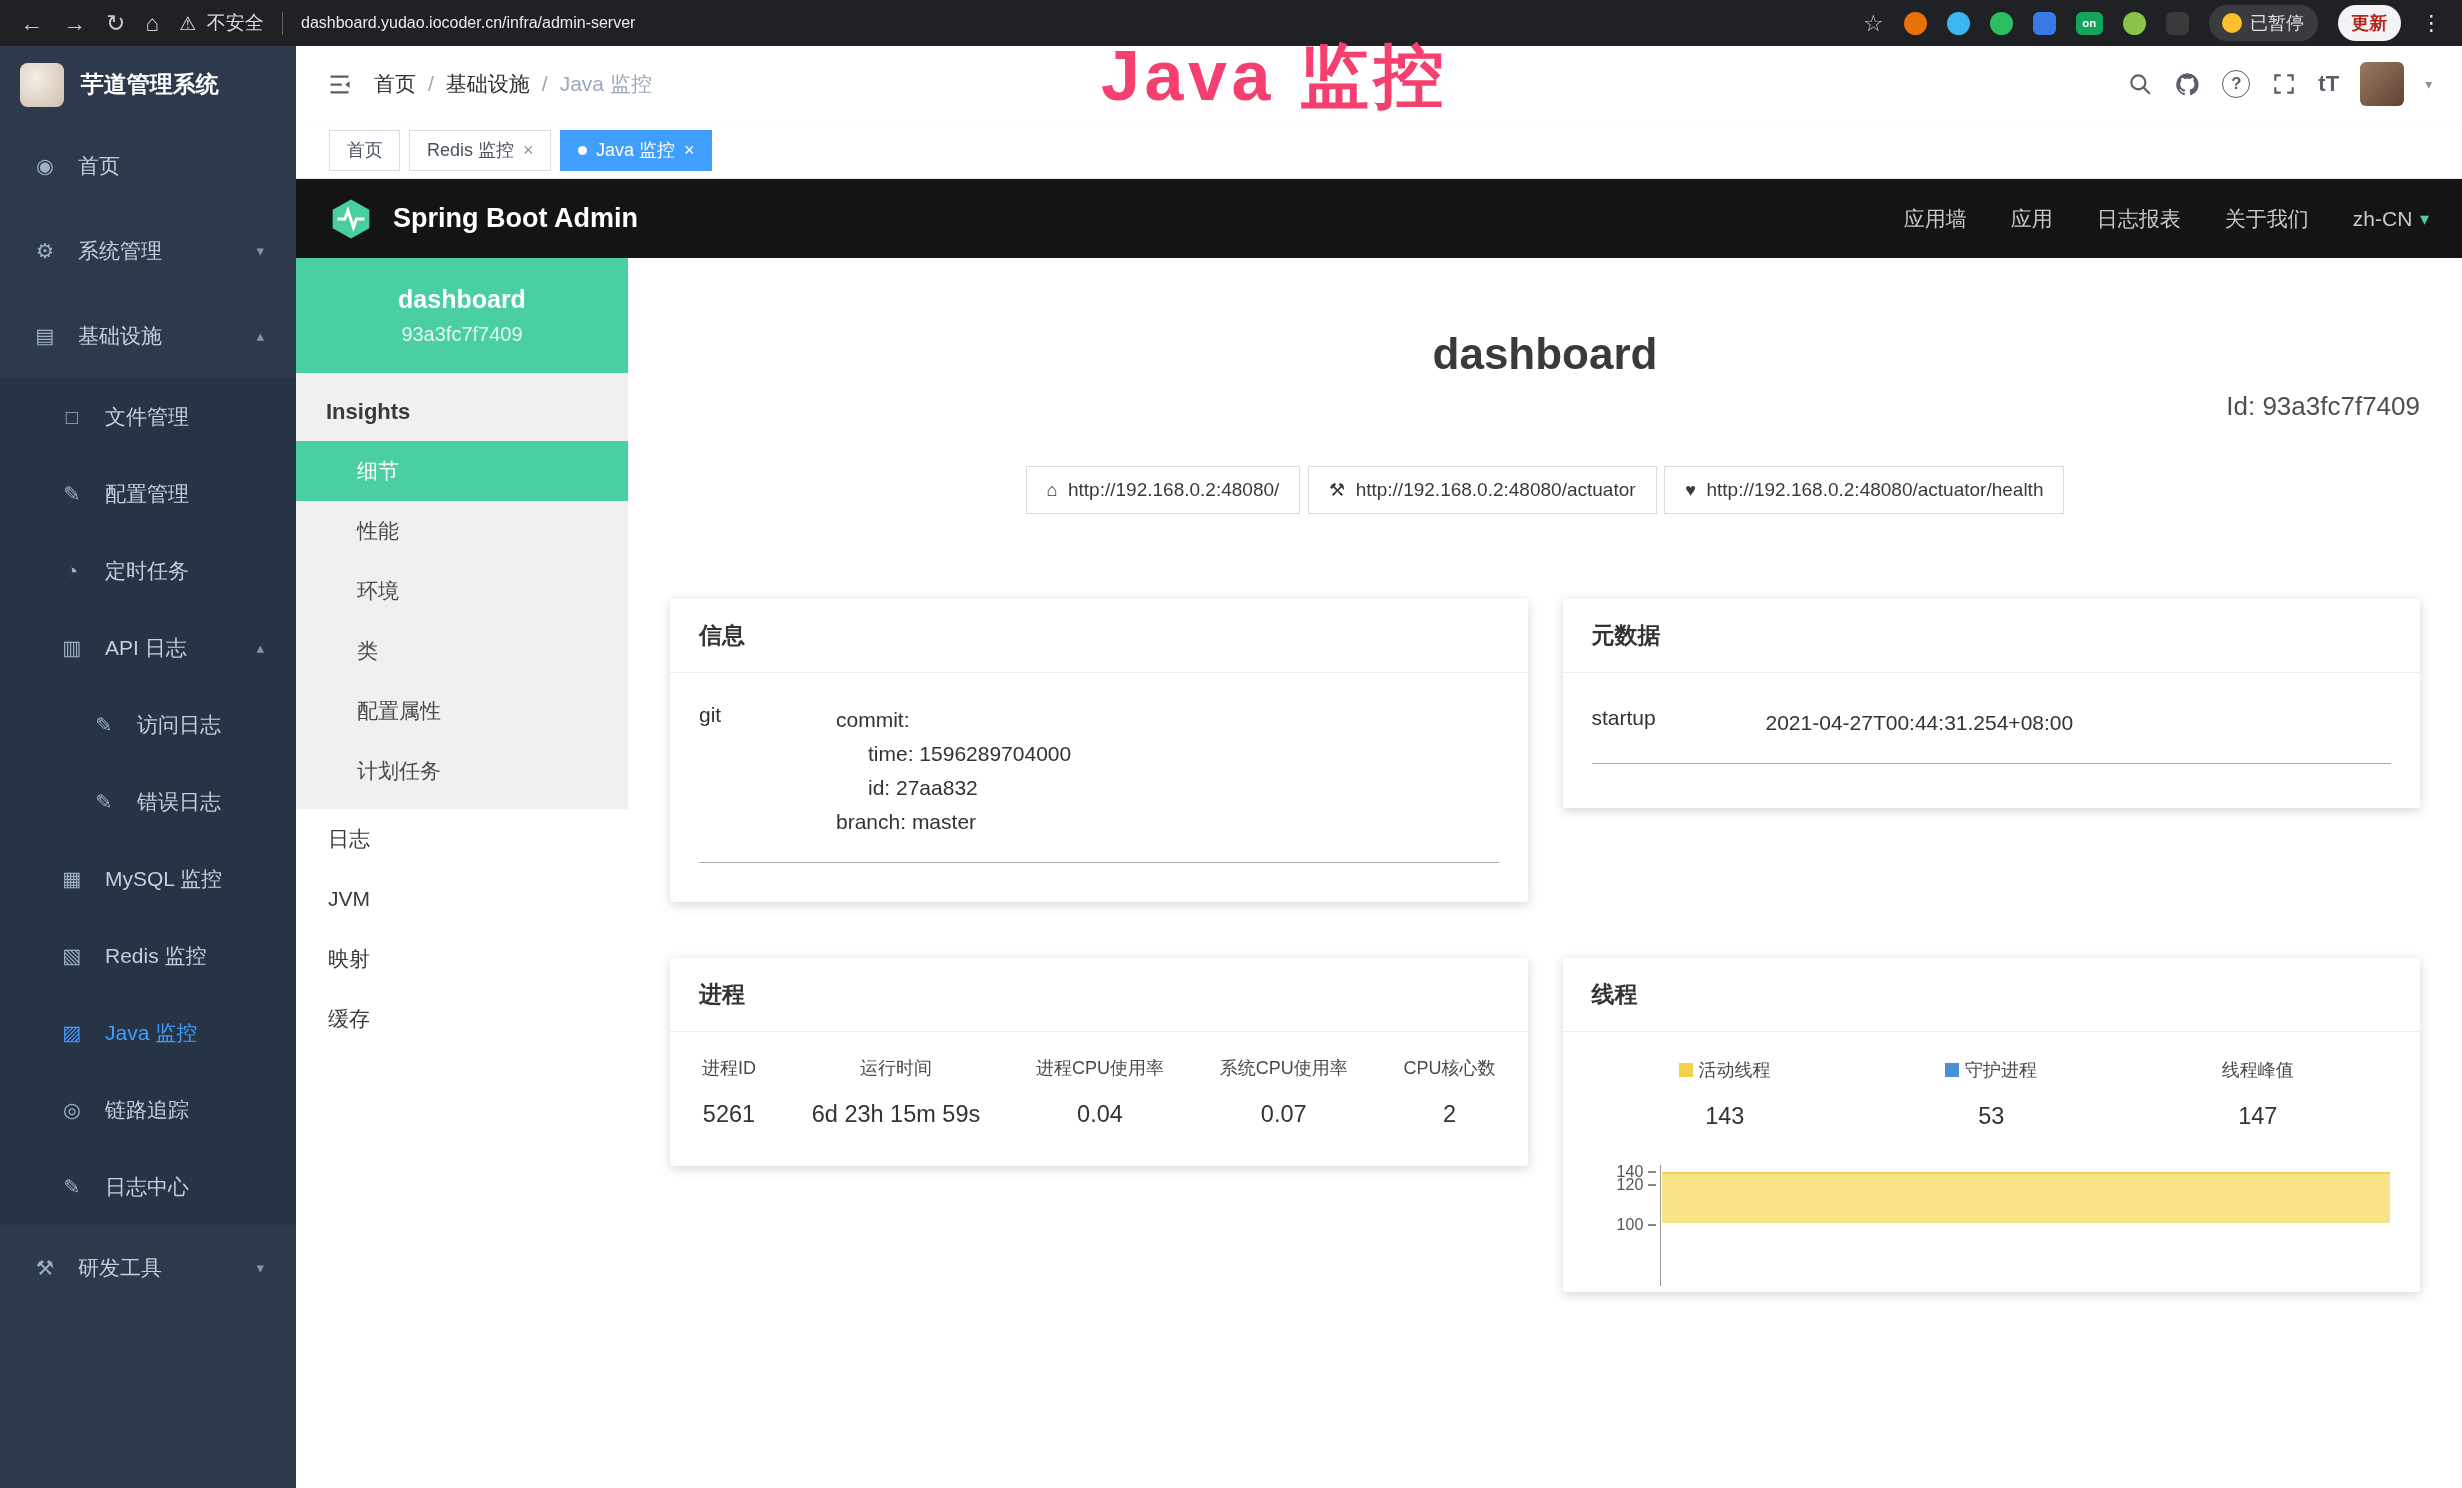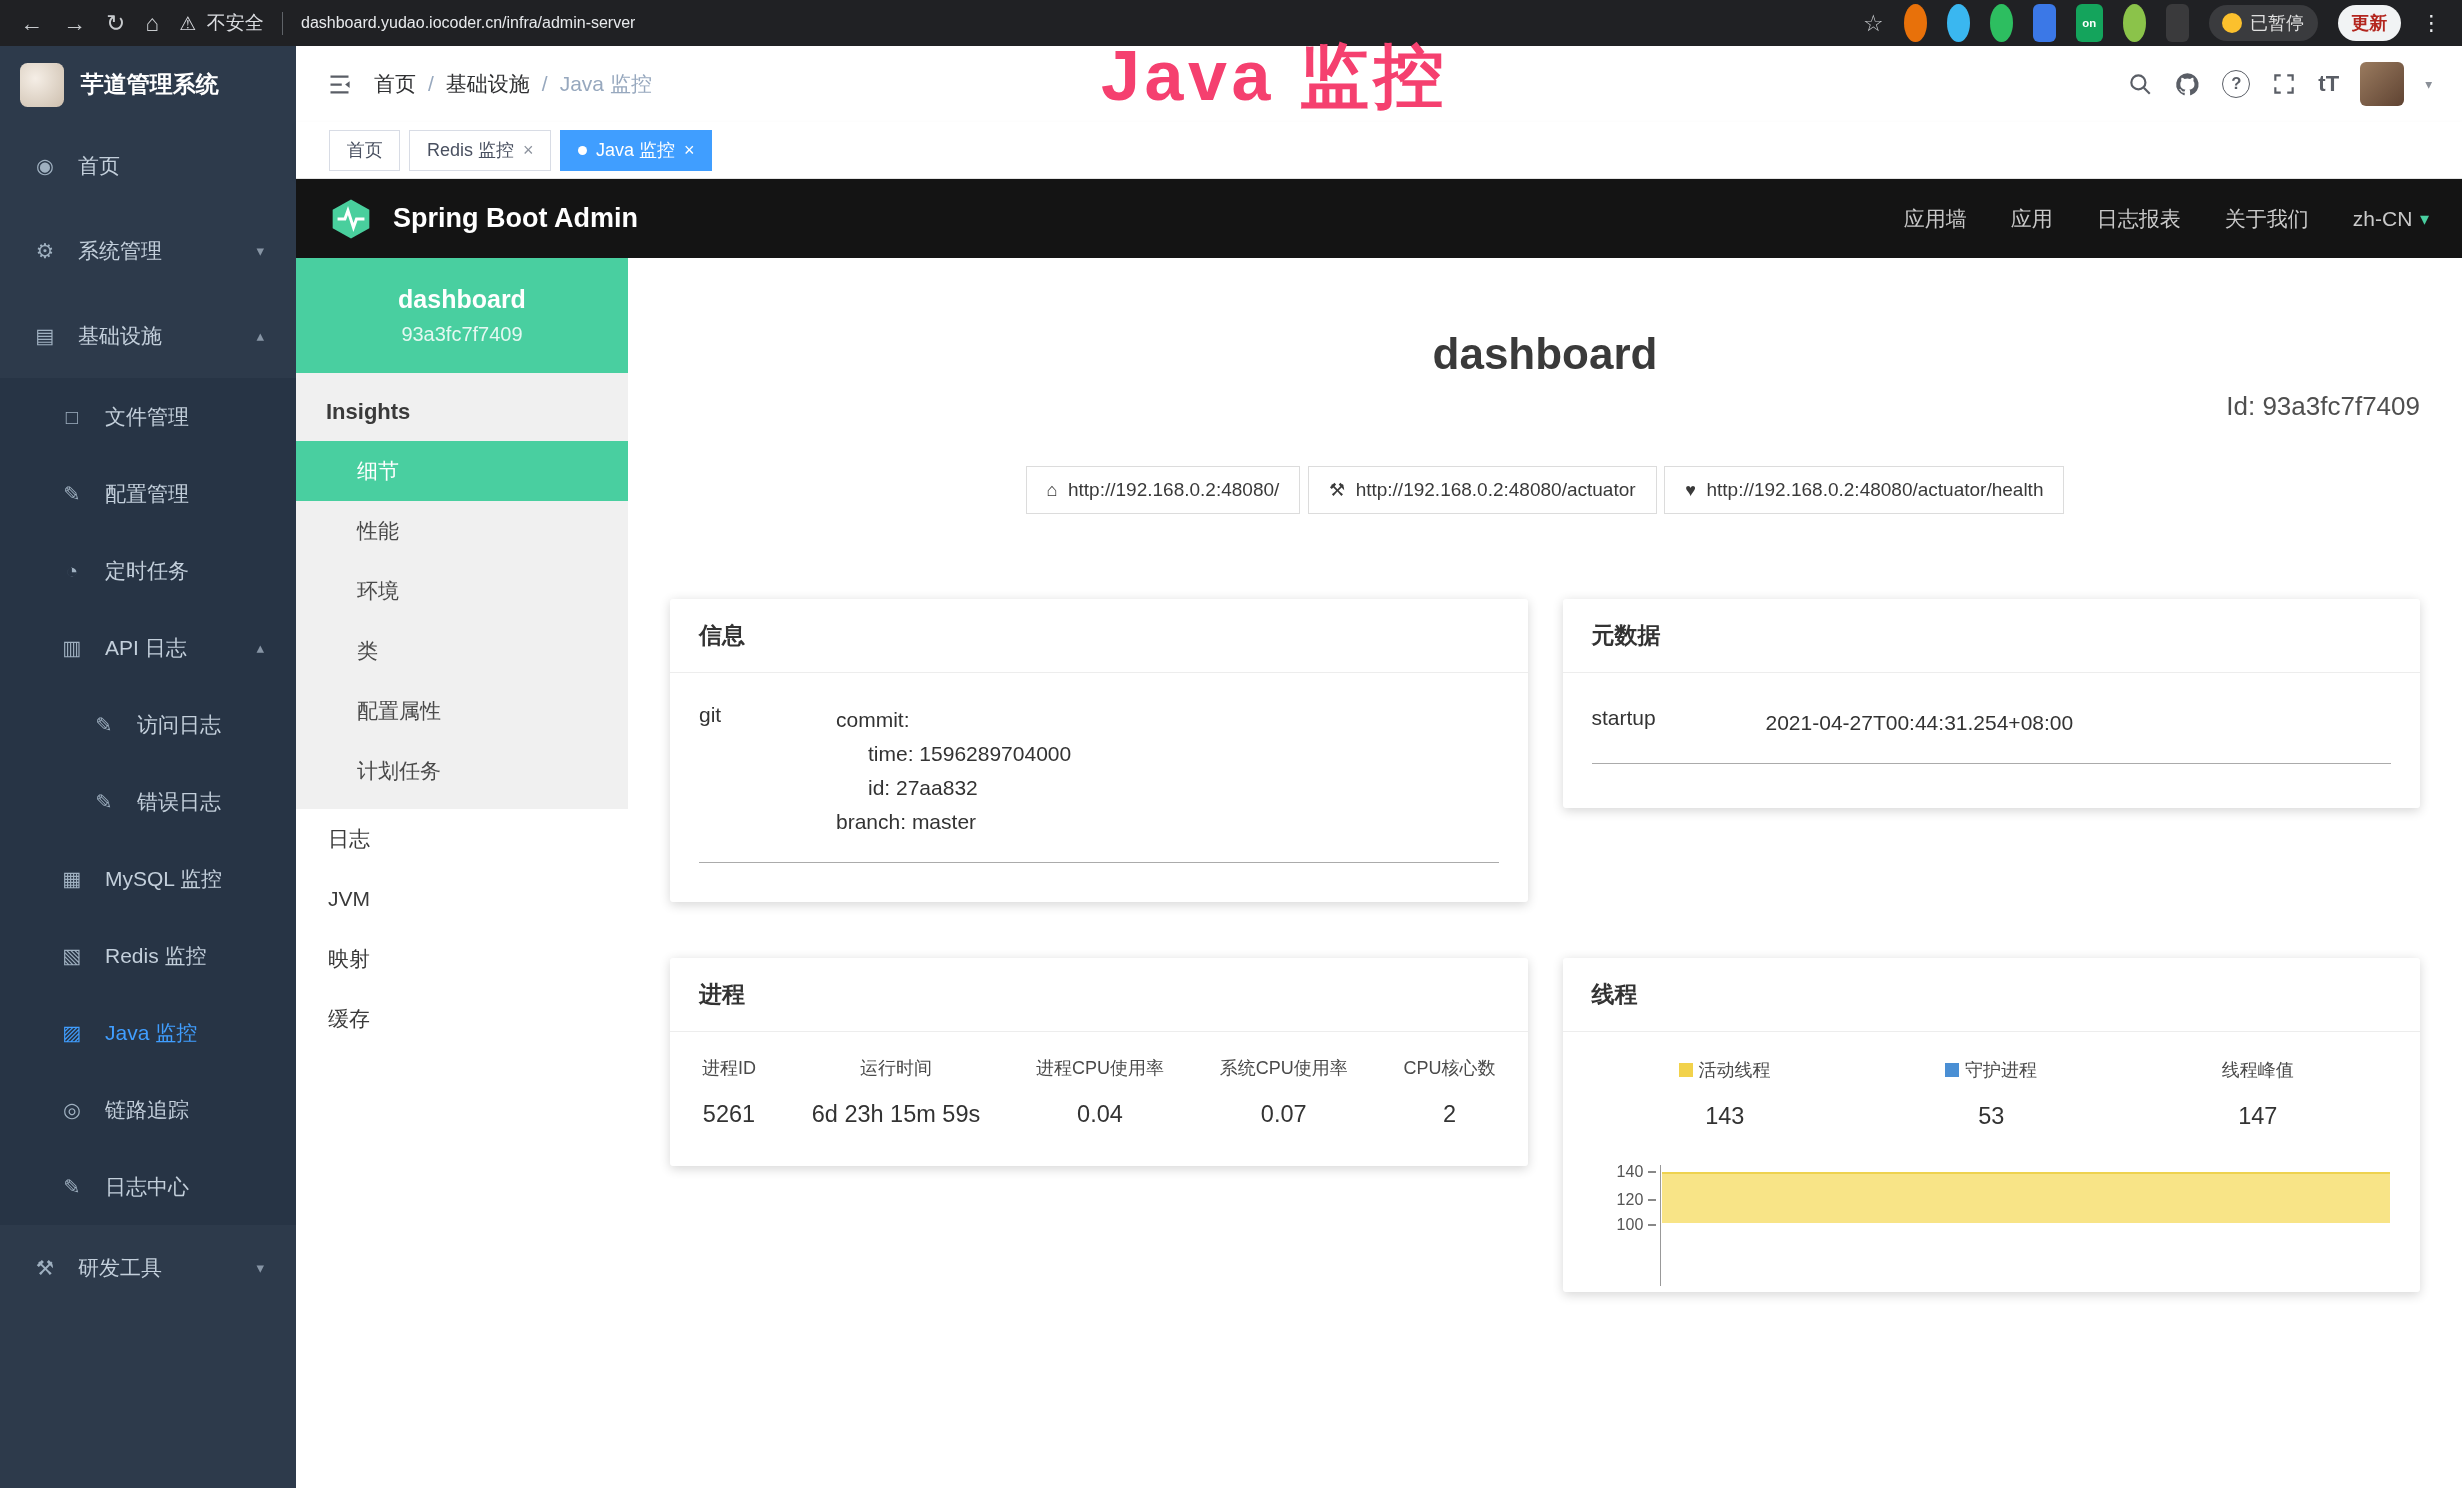--- a/index.html
+++ b/index.html
@@ -7,21 +7,21 @@
   .screen{position:relative;width:2462px;height:1489px;overflow:hidden;display:flex;flex-direction:column;background:#fff;}
 
   
   .chrome{height:46px;flex:0 0 auto;background:#202124;display:flex;align-items:center;gap:20px;padding:0 20px;color:#c7cacd;}
   .cbtn{font-size:23px;color:#c7cacd;line-height:1;cursor:pointer;}
   .addr{display:flex;align-items:center;gap:10.6px;flex:1;min-width:0;}
   .warn{font-size:19px;color:#dadce0;}
   .sec{font-size:19px;color:#dadce0;}
   .adiv{width:0.8px;height:23px;background:#5f6368;margin:0 7.6px;}
   .url{font-size:16px;color:#e8eaed;white-space:nowrap;overflow:hidden;}
-  .ext{width:23px;height:38px;border-radius:50%;display:inline-flex;align-items:center;justify-content:center;font-size:11.4px;color:#fff;font-weight:bold;flex:0 0 auto;}
+  .ext{width:23px;height:23px;border-radius:50%;display:inline-flex;align-items:center;justify-content:center;font-size:11.4px;color:#fff;font-weight:bold;flex:0 0 auto;}
   .e1{background:#e8710a}.e2{background:#3ab7f0}.e3{background:#2dbe60}
   .e4{background:#3b78e7;border-radius:6px}.e5{background:#14a45c;border-radius:6px;width:27px}
   .e6{background:#8bc34a}.e7{background:#3a3a3c;border-radius:6px}
   .pill{display:inline-flex;align-items:center;gap:7.6px;border-radius:20px;padding:6px 13.7px;font-size:18px;flex:0 0 auto;}
   .paused{background:#3a3b3e;color:#e0e0e0;}
   .smile{width:20px;height:20px;border-radius:50%;background:#fbc02d;display:inline-block;}
   .update{background:#f1f3f4;color:#b3261e;font-weight:bold;}
   .cmenu{font-size:21px;color:#e8eaed;}
 
   
@@ -116,21 +116,21 @@
   .legend{flex:1;text-align:center;}
   .lg-top{display:inline-flex;align-items:center;gap:6px;font-size:18px;color:#4a4a4a;white-space:nowrap;}
   .sw{width:13.7px;height:13.7px;display:inline-block;}
   .sw-y{background:#f2d24b;}
   .sw-b{background:#4a8fd4;}
   .lg-val{margin-top:21px;font-size:23.5px;color:#333;}
   .mini-chart{position:relative;height:129px;margin-top:33px;}
   .mini-chart::before{content:"";position:absolute;left:68px;top:1.5px;height:121px;width:1.5px;background:#999;}
   .tick{position:absolute;left:0;width:64px;display:flex;align-items:center;justify-content:flex-end;gap:4.6px;font-size:16px;color:#555;}
   .tick::after{content:"";width:7.6px;height:1.5px;background:#888;}
-  .t0{top:0;}.t1{top:28px;}.t2{top:53px;}
+  .t0{top:0;}.t1{top:13px;}.t2{top:53px;}
   .band{position:absolute;left:70px;right:1.5px;top:9px;height:49px;background:#f8e487;border-top:2.3px solid #eed24f;}
 
   
   .annotation{position:absolute;top:30px;left:1101px;z-index:40;font-size:70px;font-weight:800;letter-spacing:4.6px;color:#f5406f;white-space:nowrap;}
 </style>
 </head>
 <body>
 
 <div class="screen">
 

